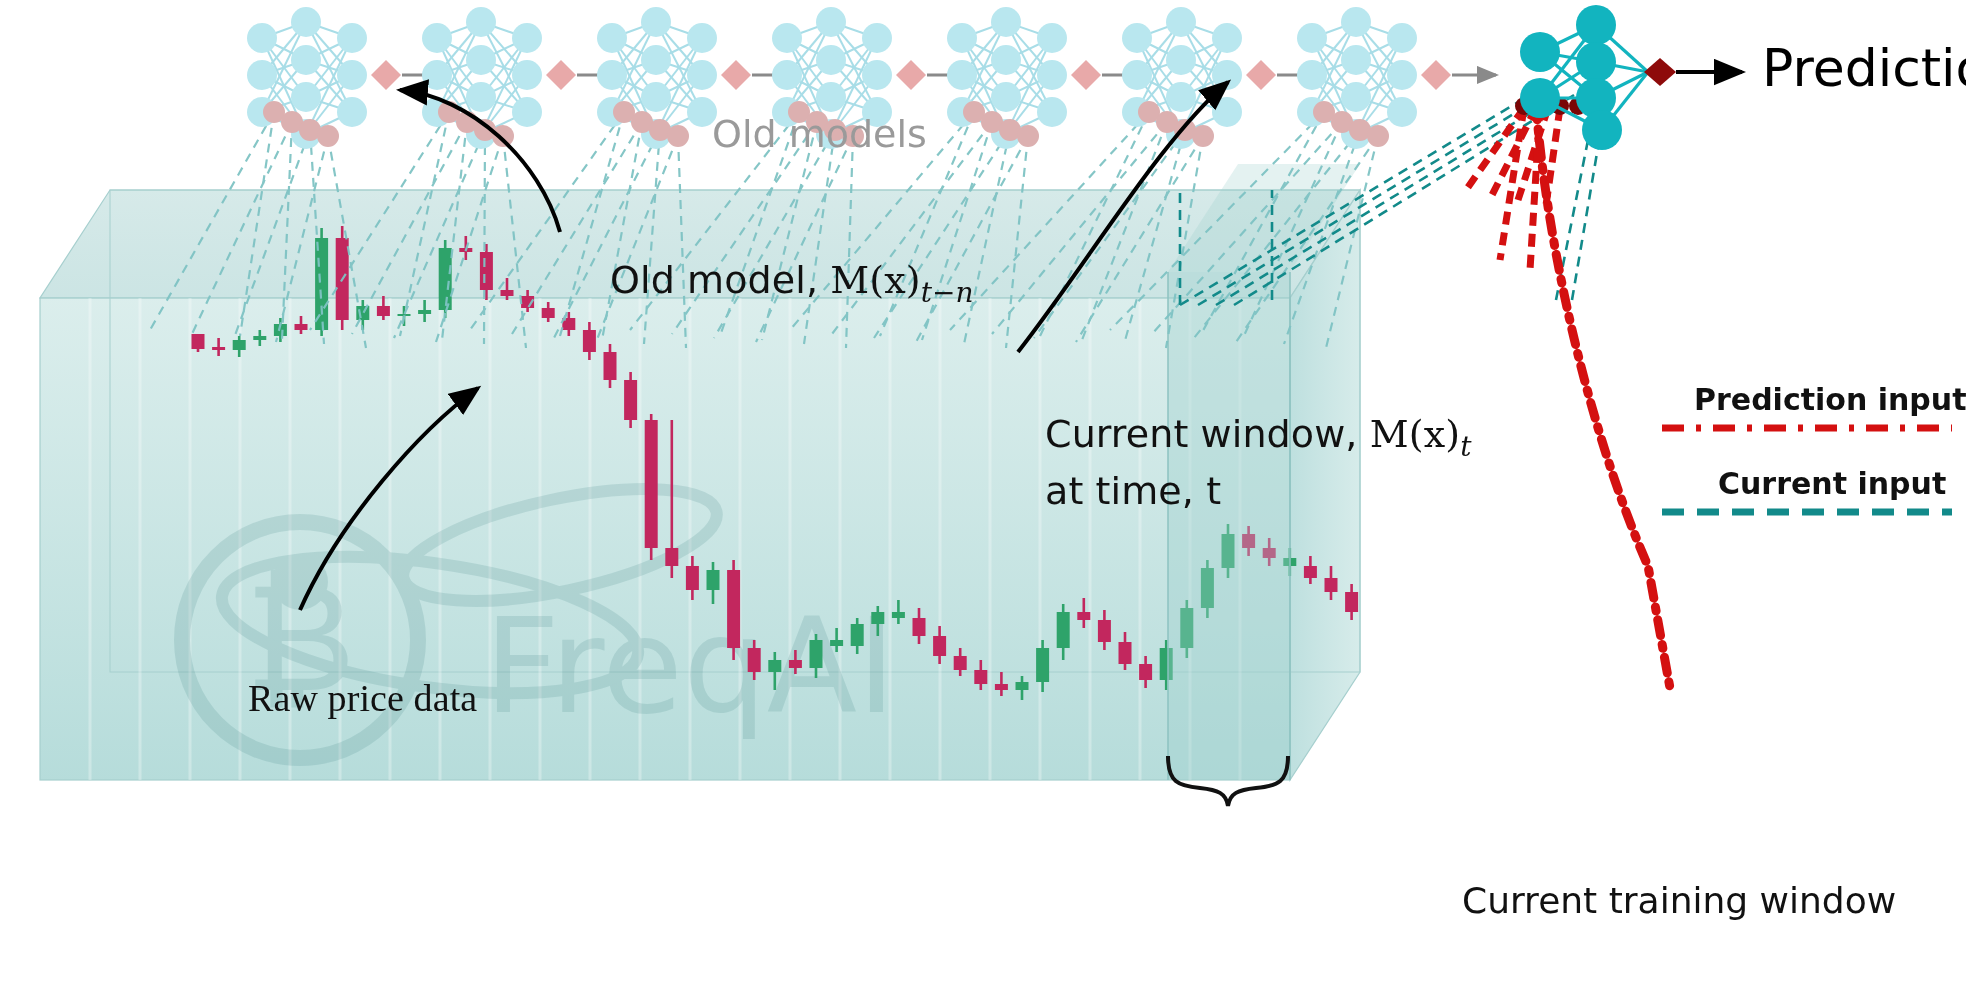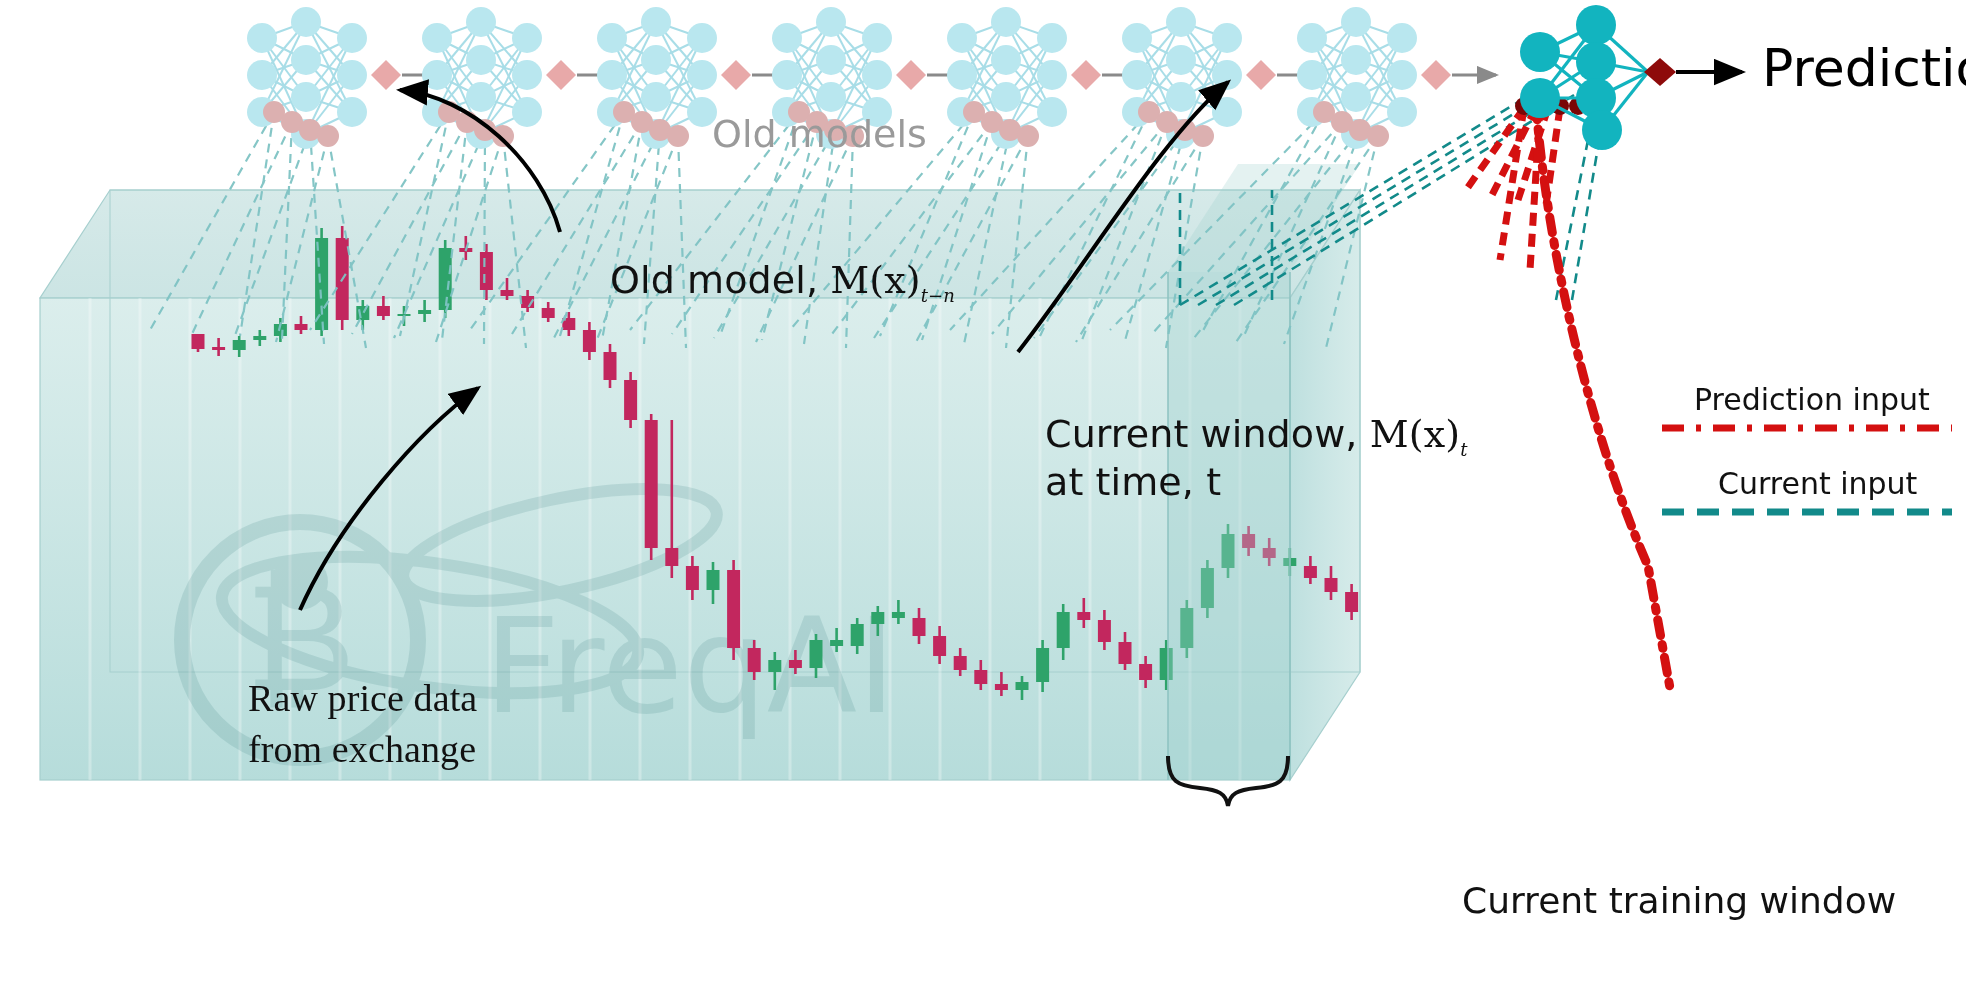--- a/index.html
+++ b/index.html
@@ -2,22 +2,22 @@
 <html><head>
 <meta charset="utf-8">
 <style>
   html,body{margin:0;padding:0;background:#ffffff;}
   body{width:1966px;height:981px;overflow:hidden;font-family:"DejaVu Sans",sans-serif;}
   #stage{position:relative;width:1966px;height:981px;background:#ffffff;}
   svg.layer{position:absolute;left:0;top:0;width:1966px;height:981px;overflow:visible;}
   .txt{position:absolute;color:#111111;font-family:"DejaVu Sans",sans-serif;white-space:nowrap;}
   .anno{font-size:38px;line-height:1.18;letter-spacing:.1px;}
   .mathi{font-family:"DejaVu Serif",serif;font-size:38px;}
-  .mathsub{font-family:"DejaVu Serif",serif;font-style:italic;font-size:18px;vertical-align:sub;text-align:right;}
-  .legend-txt{font-size:30px;color:#111;}
+  .mathsub{font-family:"DejaVu Serif",serif;font-style:italic;font-size:28px;vertical-align:sub;text-align:right;}
+  .legend-txt{font-size:30px;color:#111;font-weight:bold;}
   .oldmodels{font-size:38px;color:#9a9a9a;}
   .prediction{font-size:52px;color:#000;}
   .ctw{font-size:36px;color:#111;text-align:right;}
 </style>
 </head>
 <body>
 
 <div id="stage">
 
   <svg class="layer" viewBox="0 0 1966 981">
@@ -639,25 +639,24 @@
   <div class="txt oldmodels" style="left:712px;top:112px;text-align:center;">Old models</div>
 
   <div class="txt prediction" style="left:1762px;top:38px;">Prediction</div>
 
   <div class="txt anno" style="left:610px;top:258px;">
     <span>Old model, </span><span class="mathi">M(x)</span><span class="mathsub">t−n</span>
   </div>
 
   <div class="txt anno" style="left:1045px;top:412px;">
     <span>Current window, </span><span class="mathi">M(x)</span><span class="mathsub">t</span>
-    <div style="margin-top:0">at time, t</div>
+    <div style="margin-top:6px">at time, t</div>
   </div>
 
   <div class="txt anno" style="left:248px;top:676px;font-family:Liberation Serif, serif;">
     <div>Raw price data</div>
-    <div style="margin-top:6px">from exchange</div>
   </div>
 
   <div class="txt ctw" style="left:1462px;top:880px;">Current training window</div>
 
   <div class="txt legend-txt" style="left:1694px;top:382px;">Prediction input</div>
   <div class="txt legend-txt" style="left:1718px;top:466px;">Current input</div>
 </div>
 
 </body></html>

